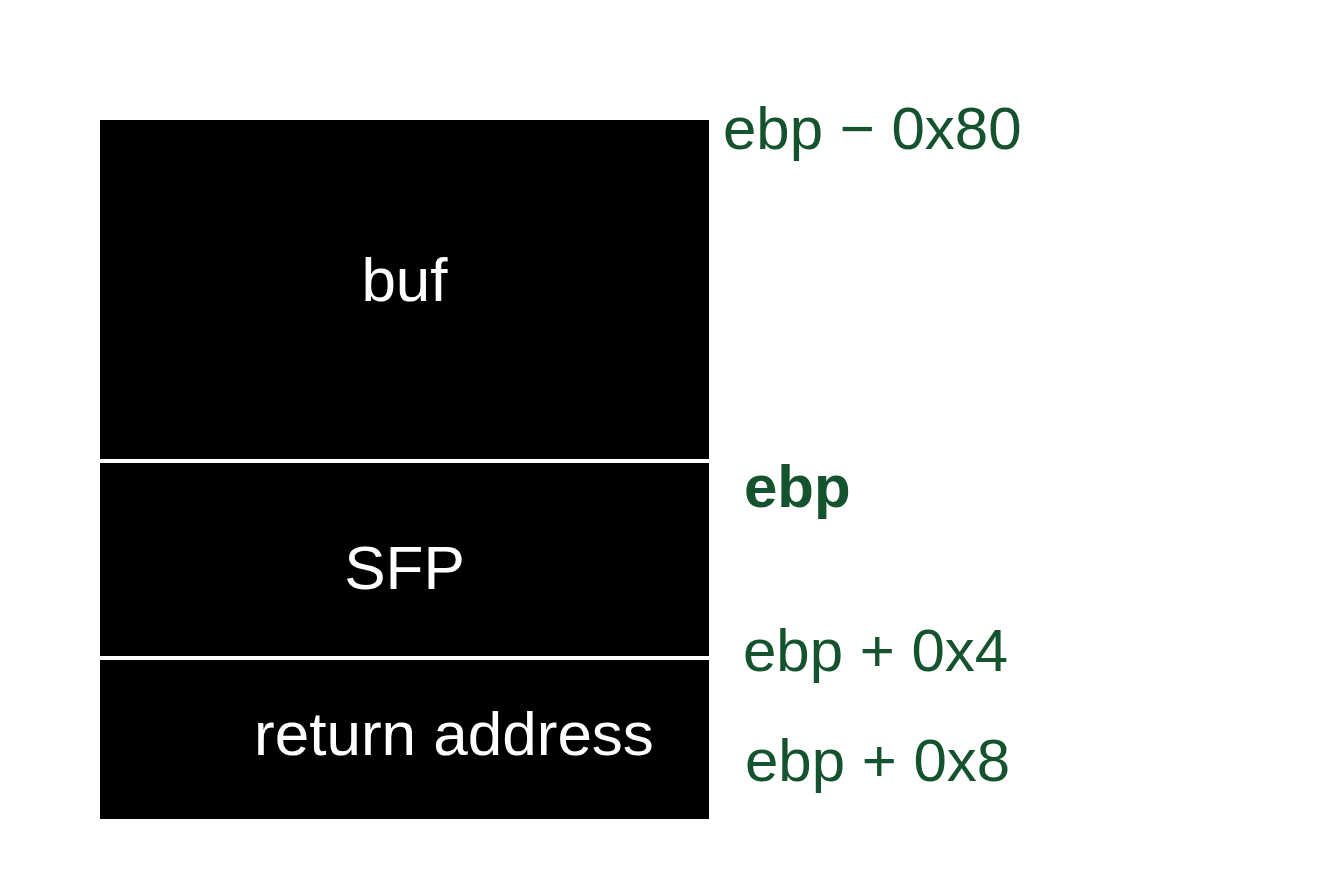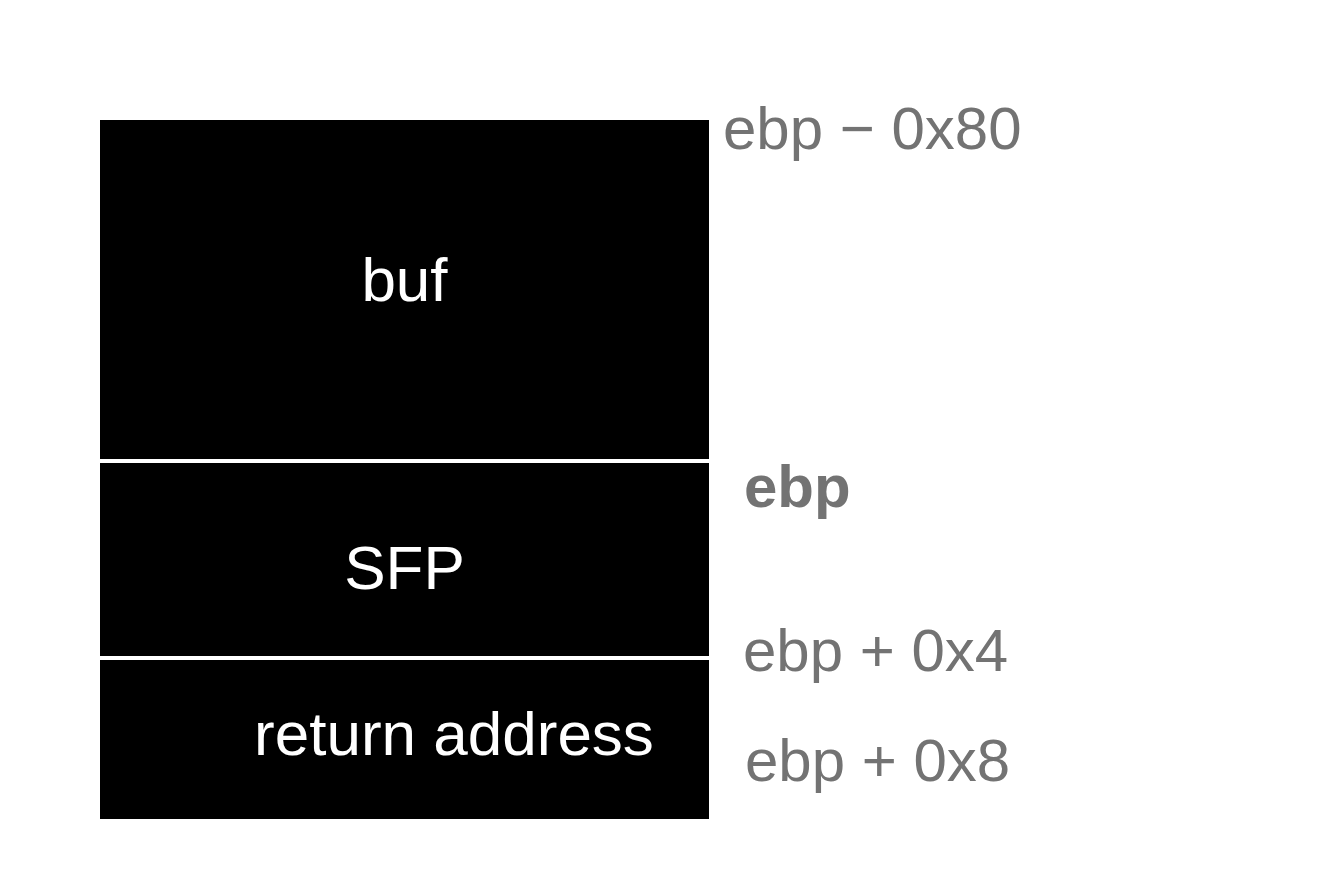--- a/index.html
+++ b/index.html
@@ -44,21 +44,21 @@
     flex: none;
   }
   
   .section-buf .section-label { transform: translateY(-9px); }
   .section-sfp .section-label { transform: translateY(9px); }
   .section-ret .section-label { transform: translate(27px, -5px); }
 
   
   .addr-label {
     position: absolute;
-    color: #737373;
+    color: #14532d;
     font-size: 60px;
     line-height: 65px;
     white-space: nowrap;
   }
   .addr-0 { left: 723px; top: 96px; }
   .addr-1 { left: 744px; top: 454px; font-weight: bold; }
   .addr-2 { left: 743px; top: 618px; }
   .addr-3 { left: 745px; top: 728px; text-align: right; }
 </style>
 </head>

